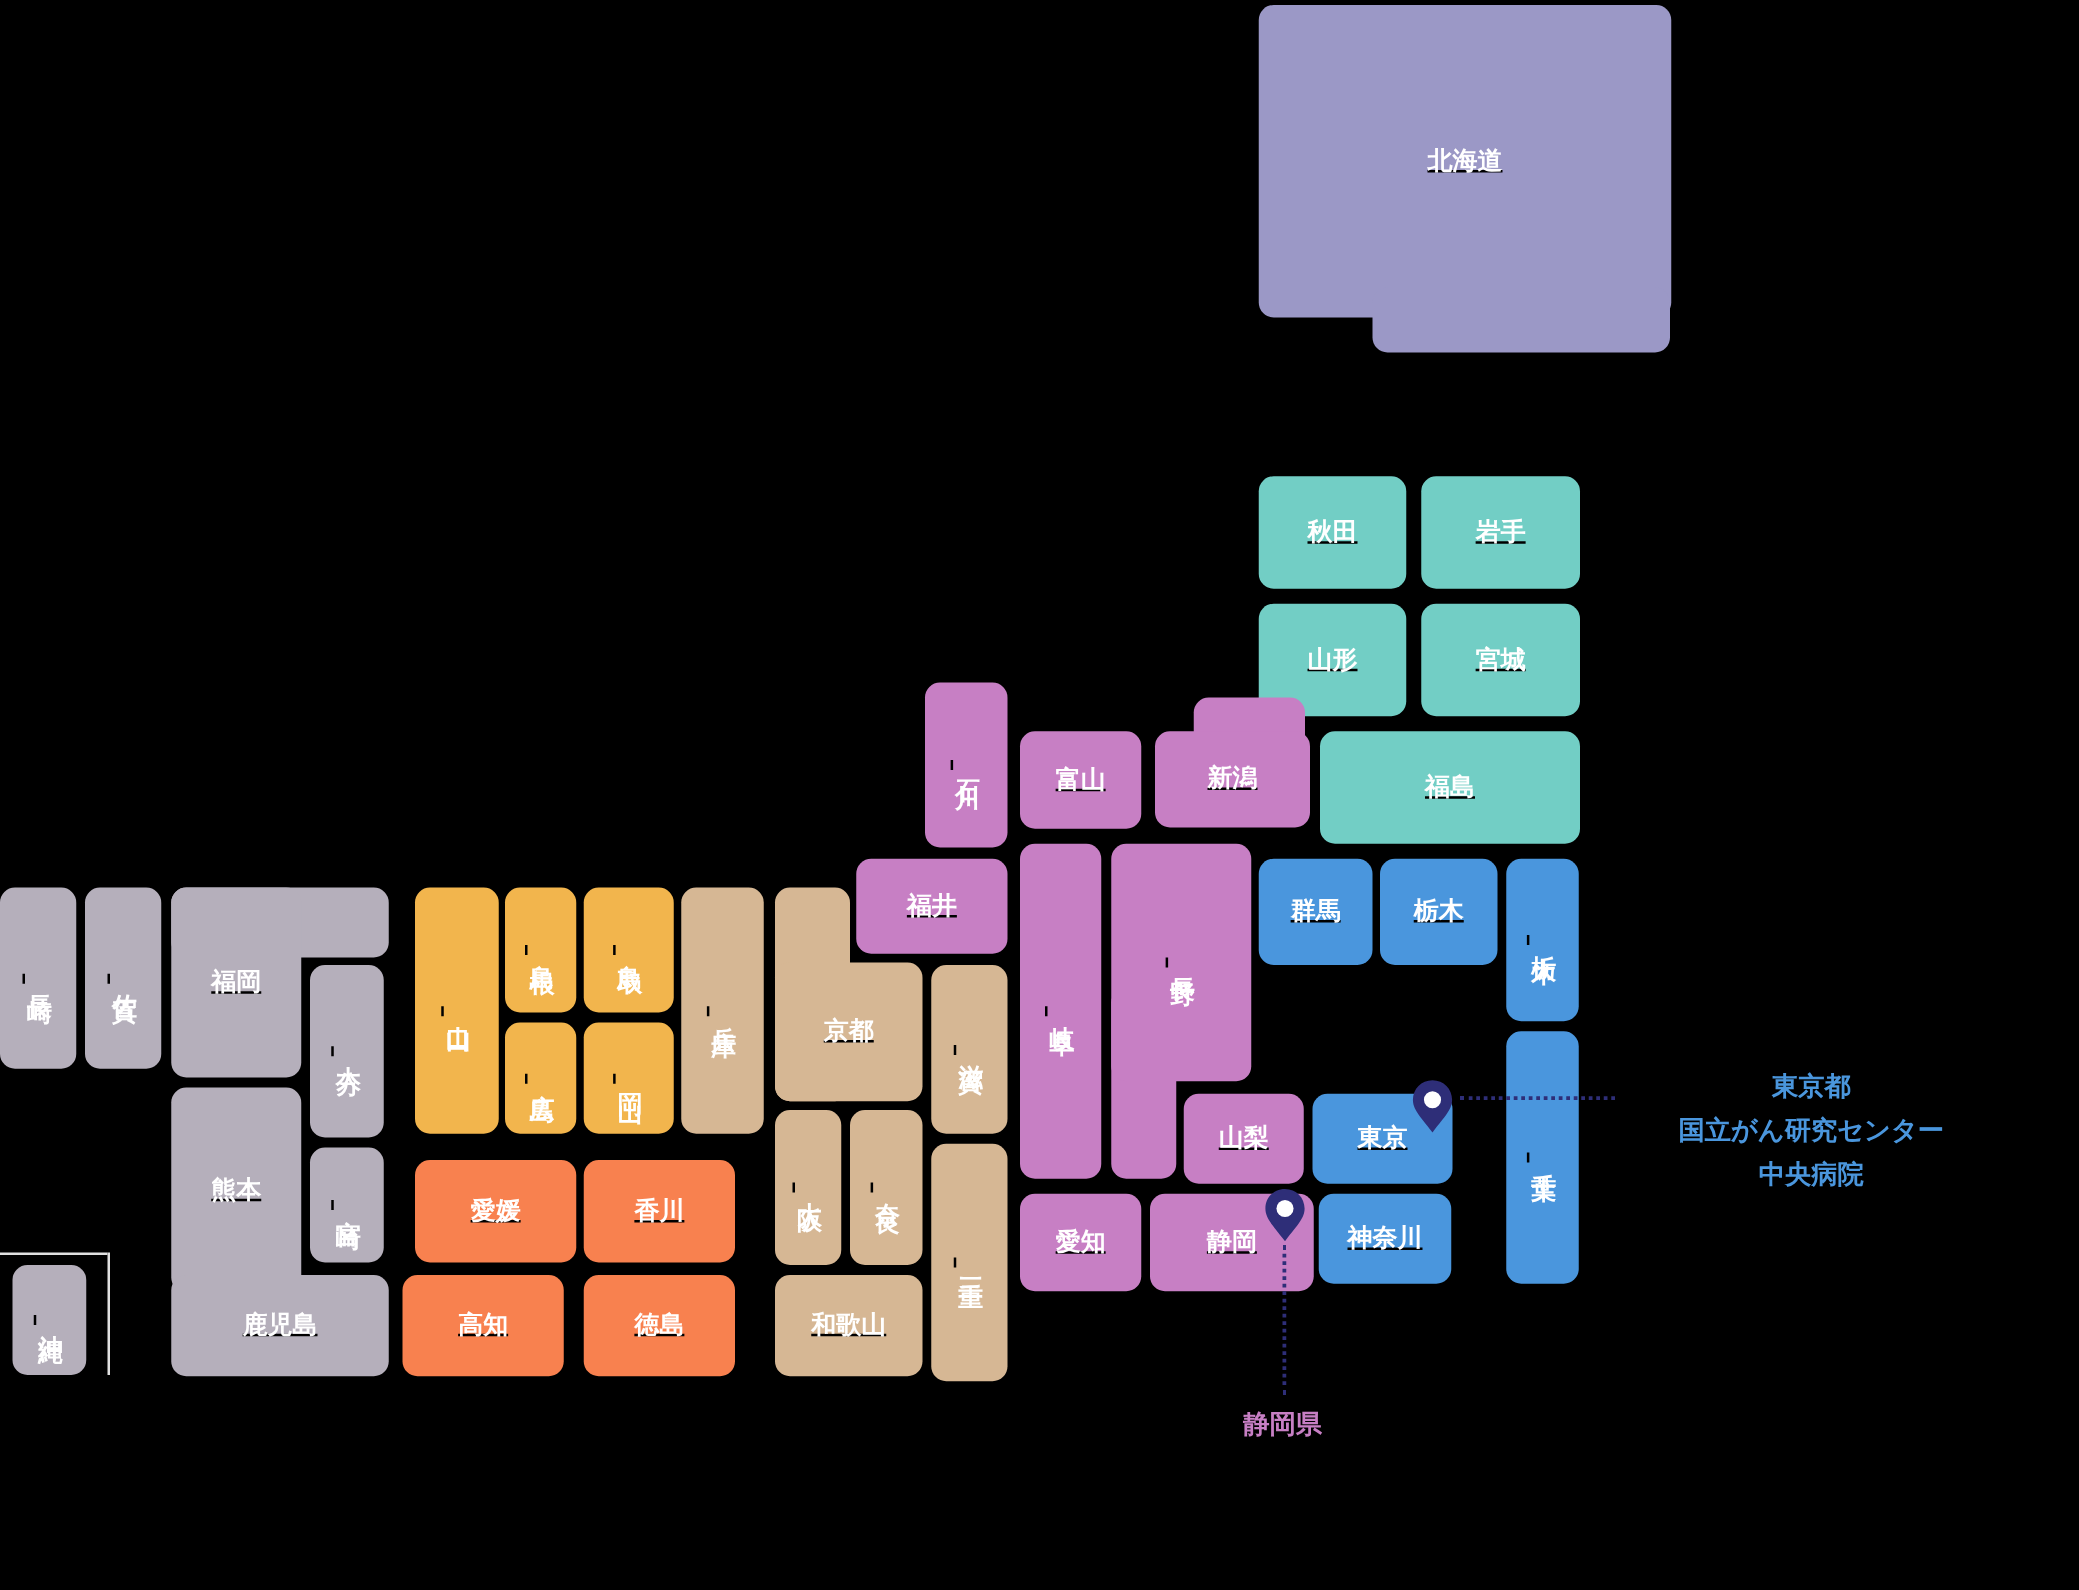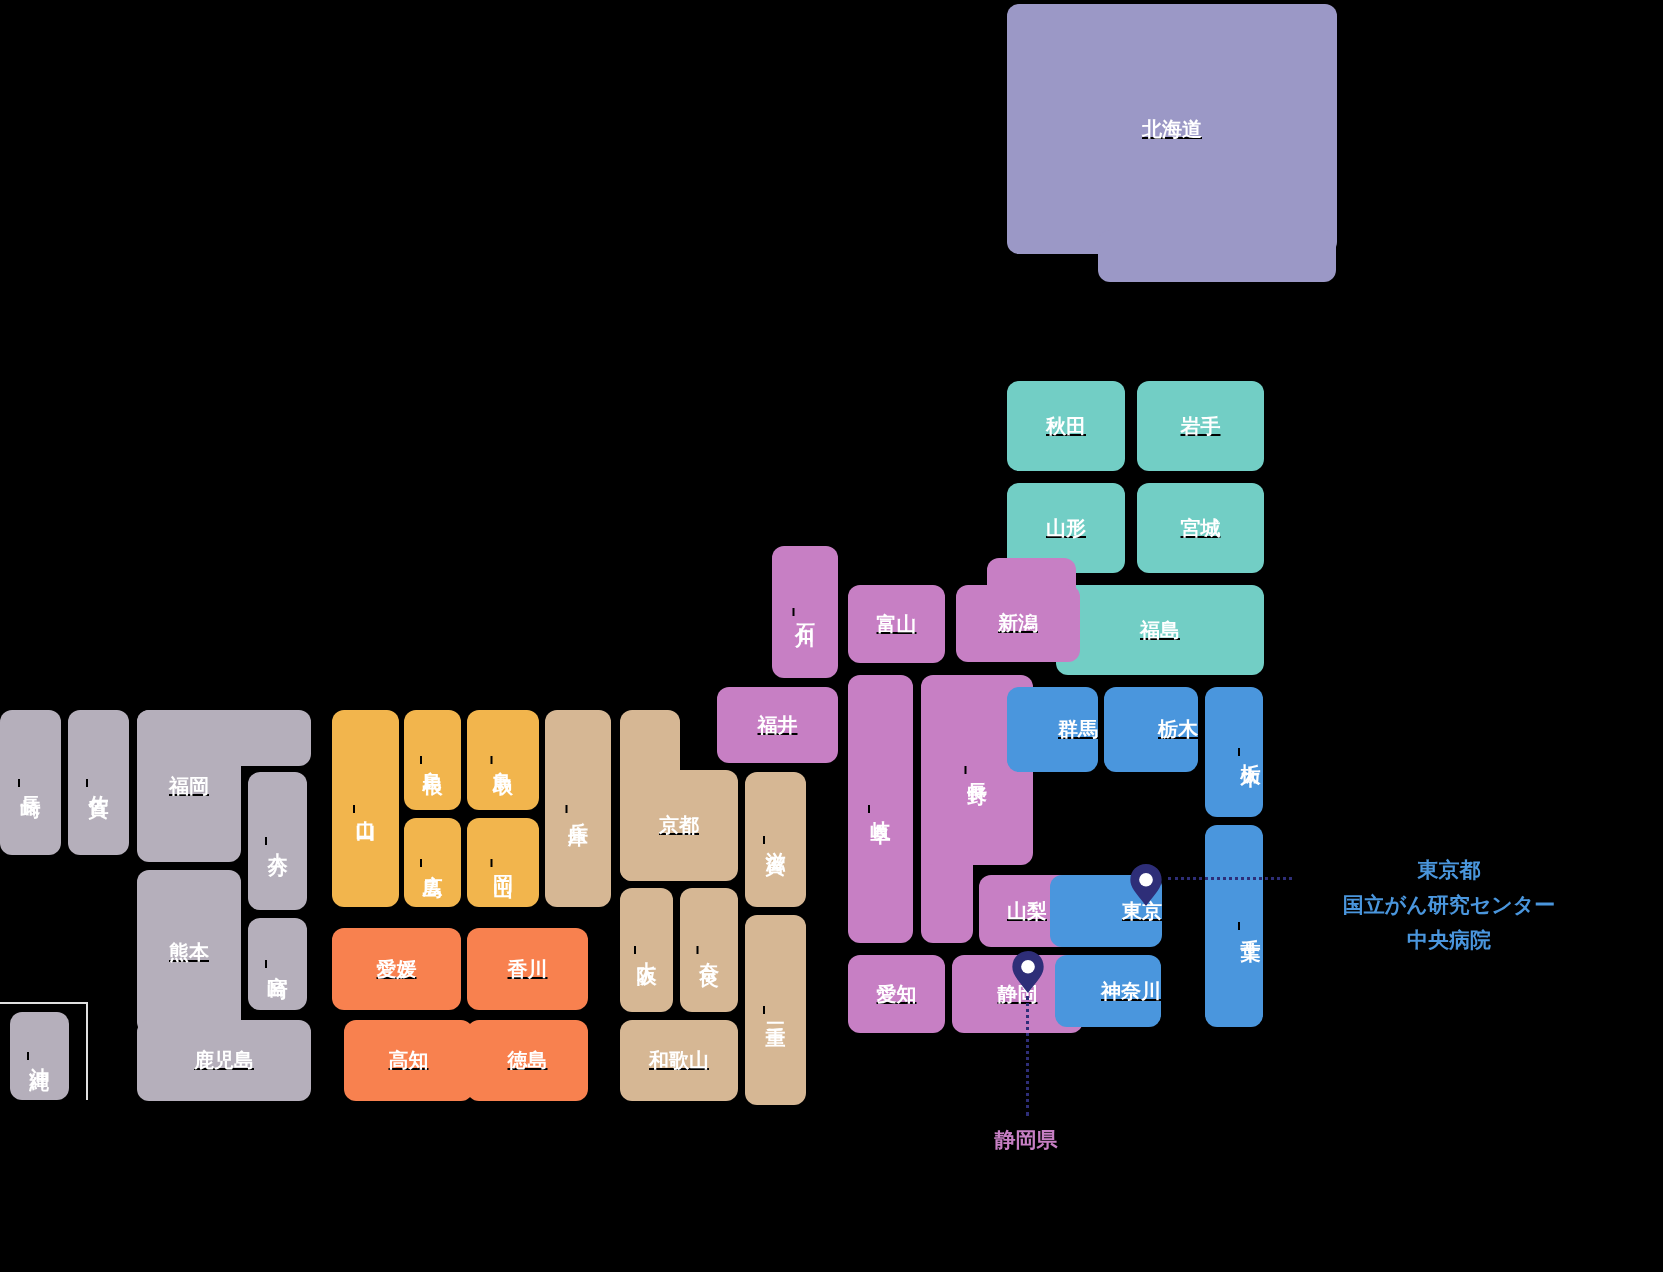--- a/index.html
+++ b/index.html
@@ -6,22 +6,22 @@
   #canvas{
     position:relative;width:1663px;height:1272px;overflow:hidden;
     background:var(--background,#000);
     font-family:"Liberation Sans","DejaVu Sans",sans-serif;
   }
   .tile{position:absolute;border-radius:12px;display:flex;align-items:center;justify-content:center;text-decoration:underline;}
   .lbl{color:var(--tile_text,#fff);font-weight:700;font-size:20px;white-space:nowrap;line-height:1.25;}
   .vert{writing-mode:vertical-rl;text-orientation:upright;letter-spacing:4px;}
   .r-hokkaido{background:var(--hokkaido);}
   .r-tohoku{background:var(--tohoku);}
-  .r-kanto{background:var(--kanto);justify-content:flex-end;}
-  .r-chubu{background:var(--chubu);margin-left:32px;}
+  .r-kanto{background:var(--kanto);}
+  .r-chubu{background:var(--chubu);}
   .r-kansai{background:var(--kansai);}
   .r-chugoku{background:var(--chugoku);}
   .r-shikoku{background:var(--shikoku);}
   .r-kyushu{background:var(--kyushu);}
   .pin{position:absolute;width:38px;height:46px;}
   .dotted-h{position:absolute;border-top:3px dotted var(--pin_color);}
   .dotted-v{position:absolute;border-left:3px dotted var(--pin_color);}
   .anno{position:absolute;text-align:center;font-weight:700;font-size:21px;}
   .anno > div{line-height:35px;}
   .anno-tokyo{color:var(--annotation_tokyo);}
@@ -142,21 +142,21 @@
   <div class="tile r-chugoku" style="left:467px;top:818px;width:72px;height:89px">
     <span class="lbl vert">岡山</span>
   </div>
 
   <div class="tile r-shikoku" style="left:332px;top:928px;width:129px;height:82px">
     <span class="lbl">愛媛</span>
   </div>
   <div class="tile r-shikoku" style="left:467px;top:928px;width:121px;height:82px">
     <span class="lbl">香川</span>
   </div>
-  <div class="tile r-shikoku" style="left:344px;top:1020px;width:129px;height:81px">
+  <div class="tile r-shikoku" style="left:322px;top:1020px;width:129px;height:81px">
     <span class="lbl">高知</span>
   </div>
   <div class="tile r-shikoku" style="left:467px;top:1020px;width:121px;height:81px">
     <span class="lbl">徳島</span>
   </div>
 
   <div class="tile r-kyushu" style="left:0px;top:710px;width:61px;height:145px">
     <span class="lbl vert">長崎</span>
   </div>
   <div class="tile r-kyushu" style="left:68px;top:710px;width:61px;height:145px">

